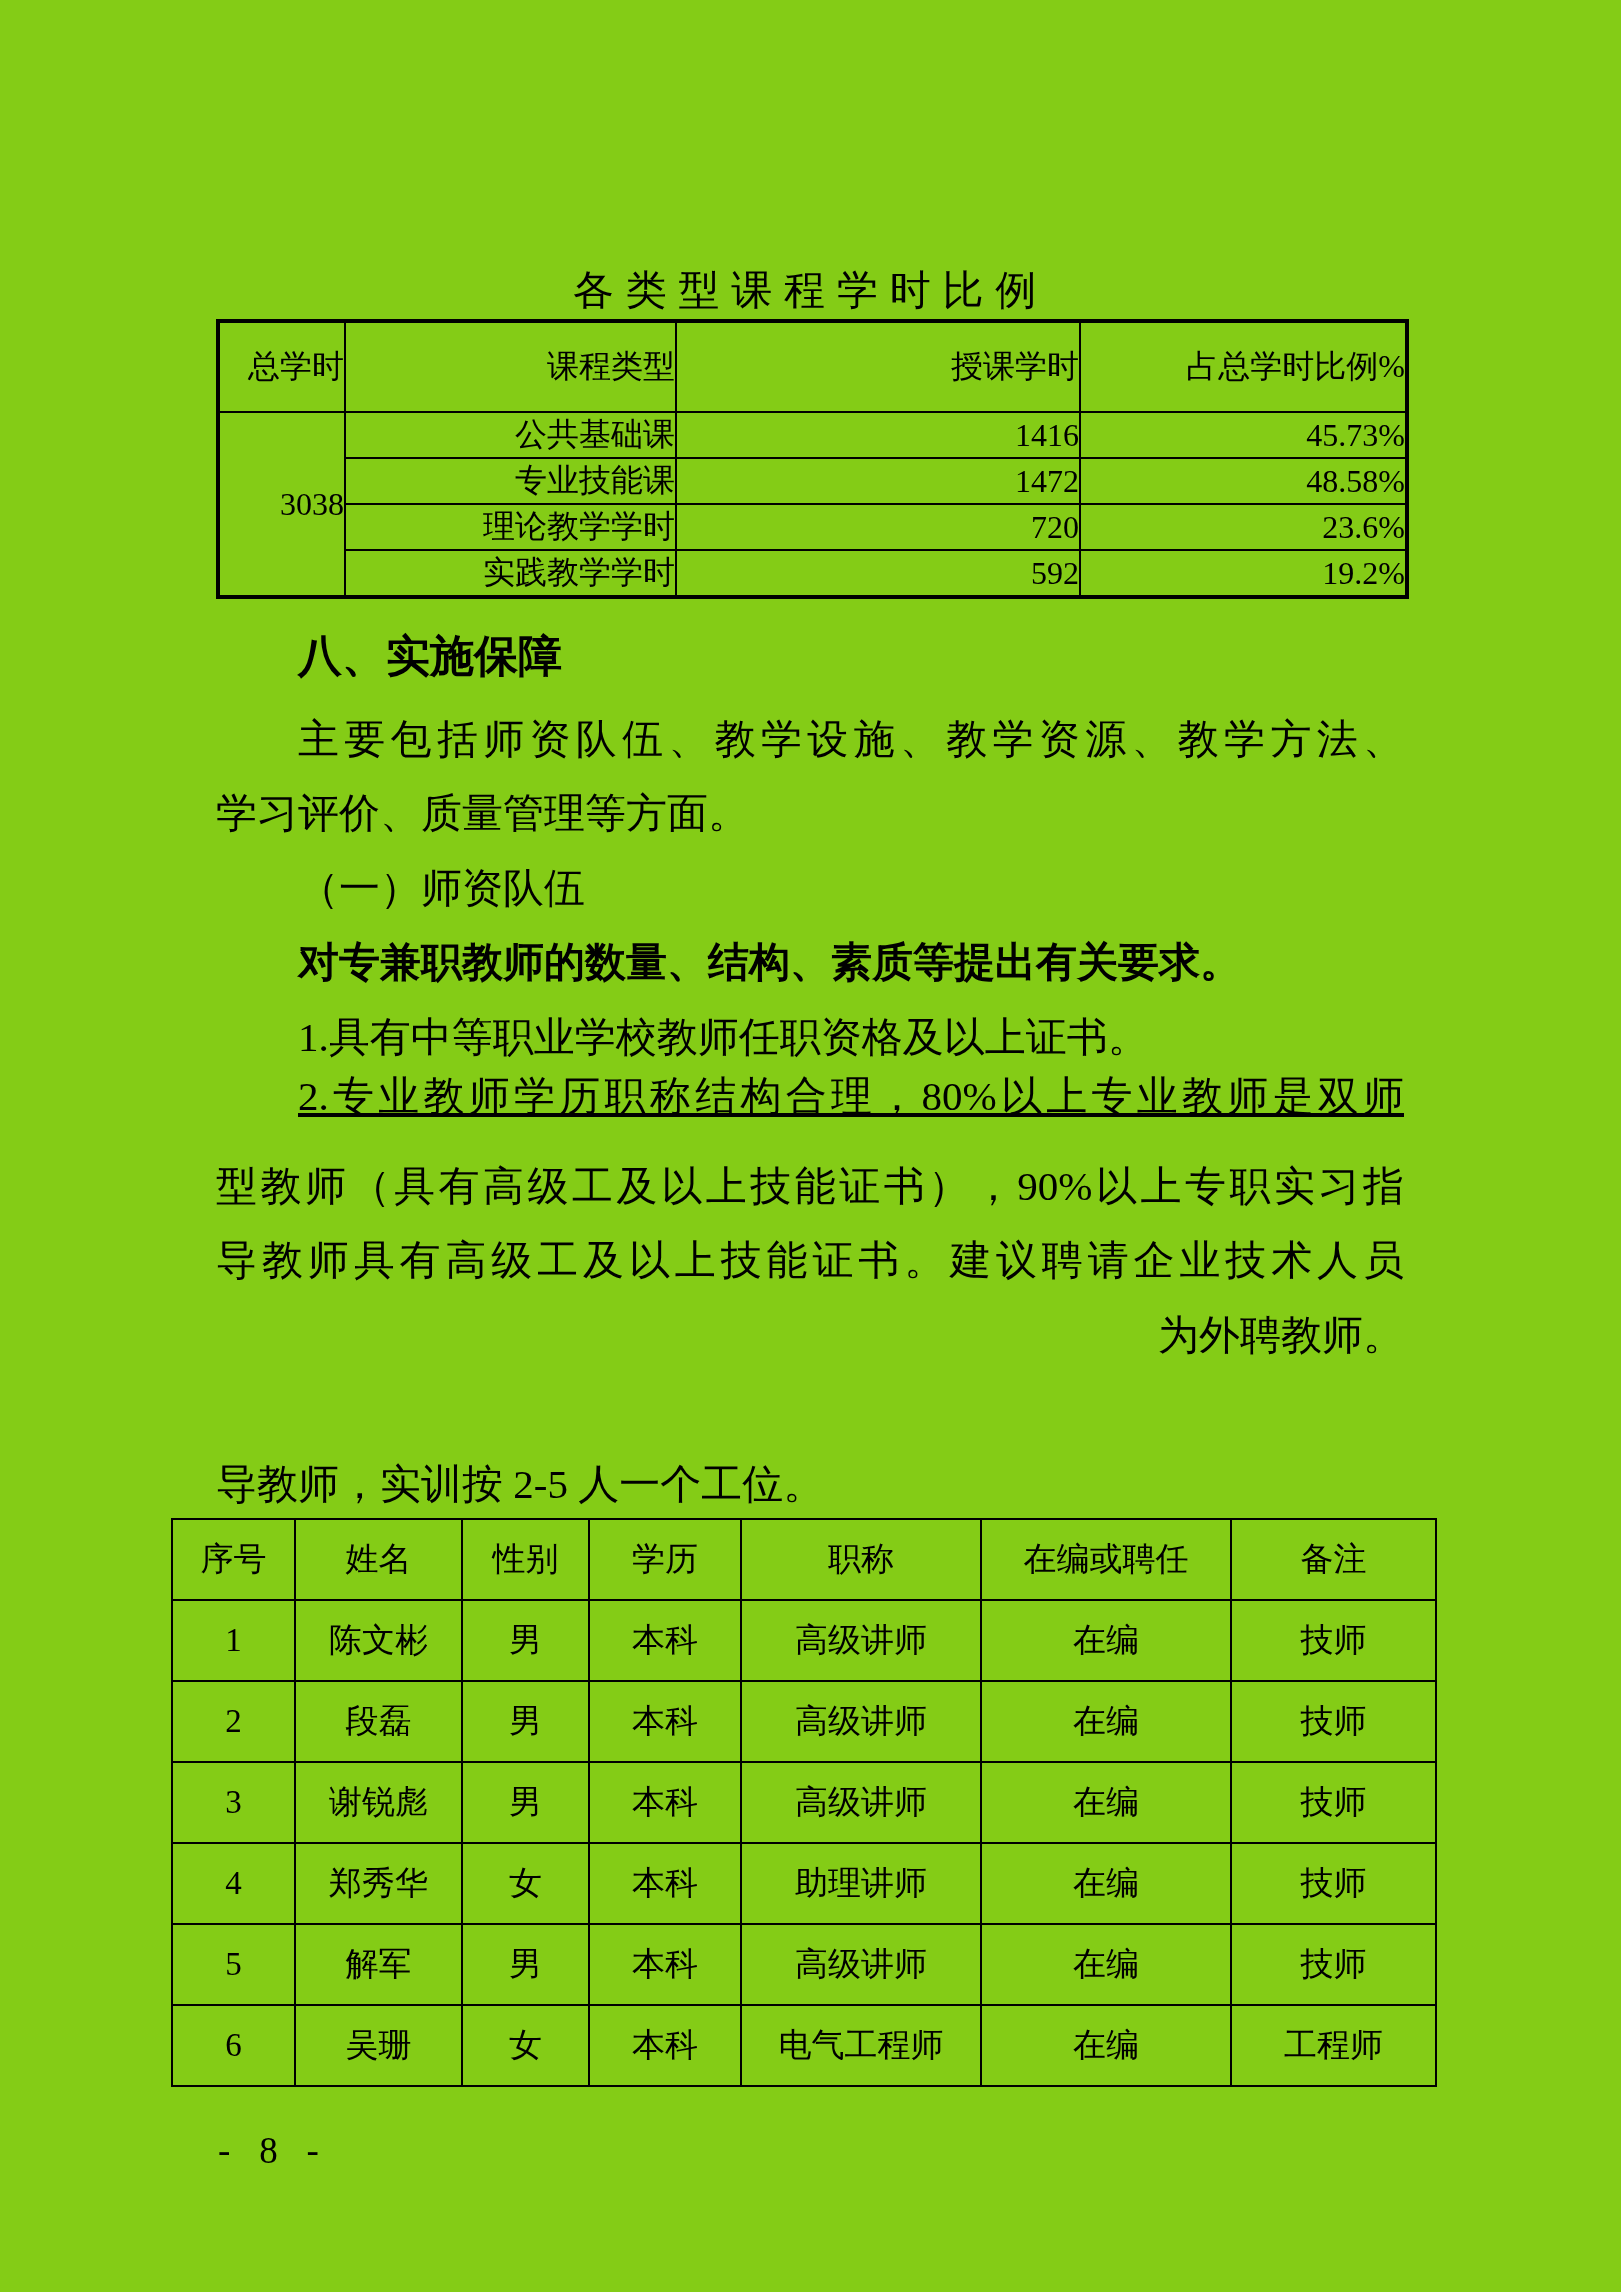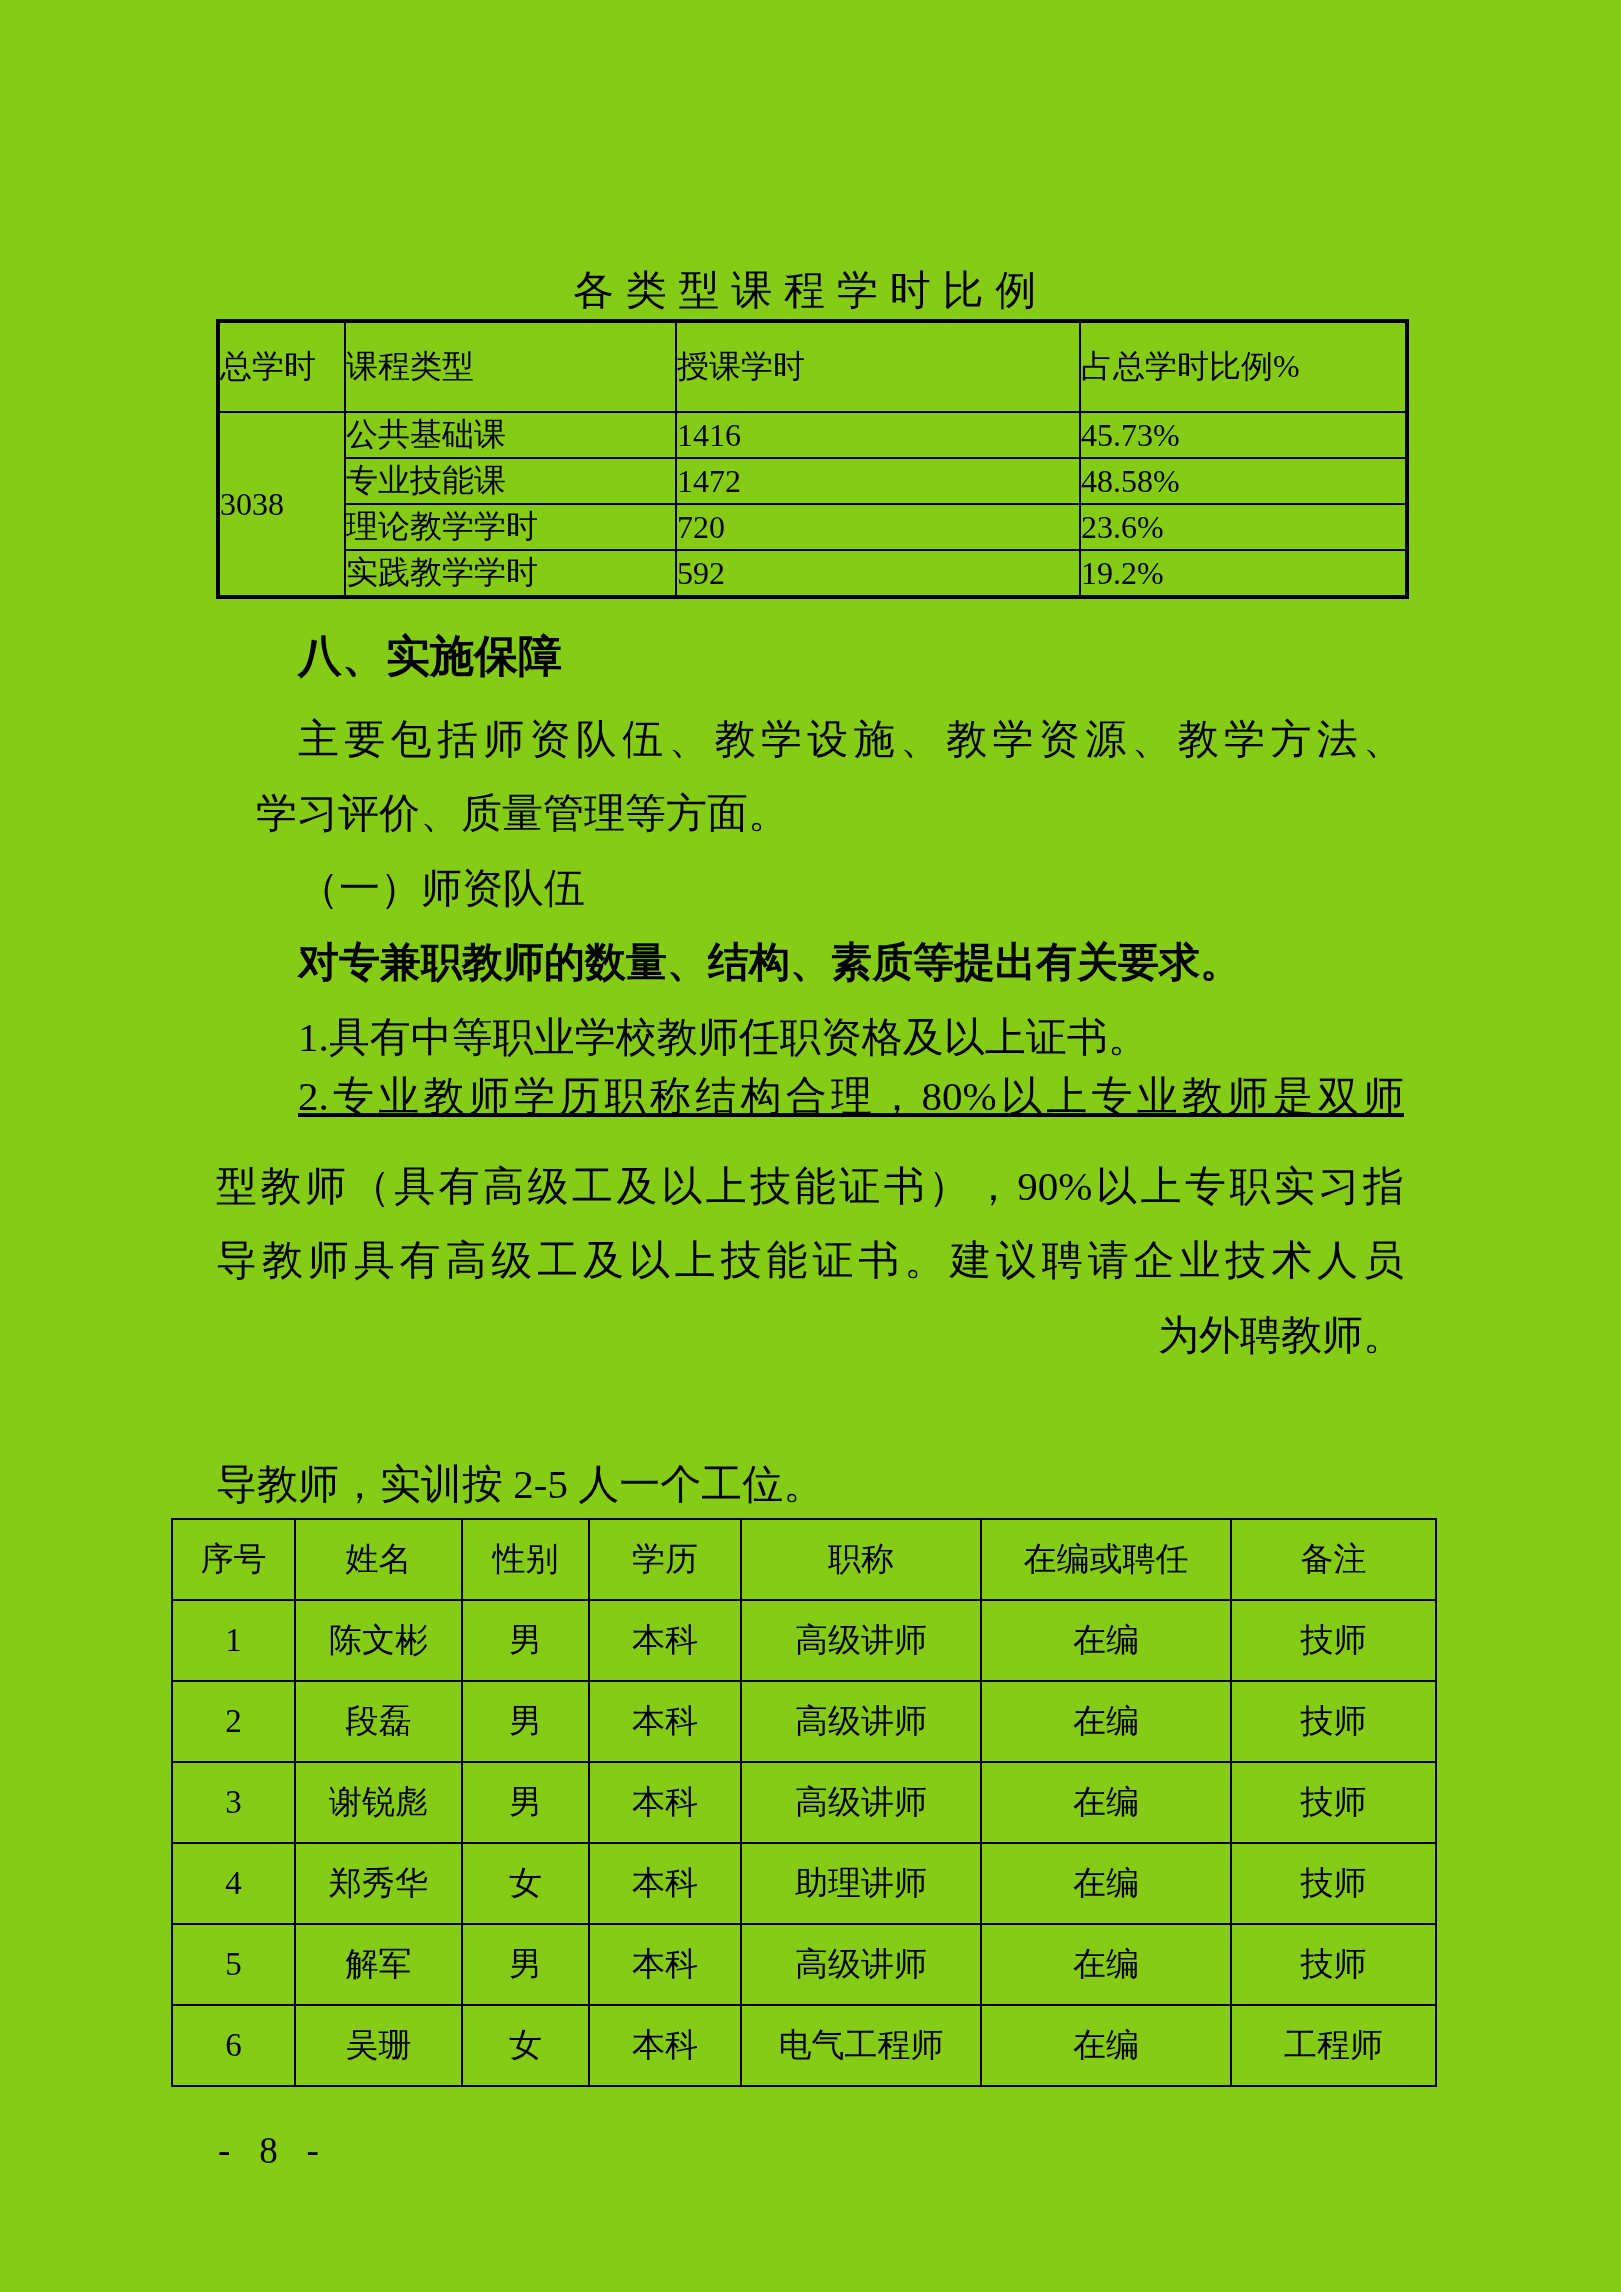--- a/index.html
+++ b/index.html
@@ -32,21 +32,21 @@
     left: 216px;
     top: 319px;
     width: 1190px;
     border-collapse: collapse;
     table-layout: fixed;
     border: 4.9px solid #000;
     font-size: 32px;
   }
   table.t1 td, table.t1 th {
     border: 2px solid #000;
-    text-align: left;
+    text-align: right;
     vertical-align: middle;
     font-weight: normal;
     padding: 0;
     overflow: hidden;
   }
   table.t1 tr.t1-head { height: 91px; }
   table.t1 tr.t1-row  { height: 44px; }
   .serif-num { font-family: "Liberation Serif", serif; }
   
   .sec-heading {
@@ -69,21 +69,21 @@
     line-height: 65px;
     white-space: nowrap;
   }
   .line.indent { text-indent: 82px; }
   .line.justify {
     white-space: normal;
     text-align: justify;
     text-align-last: justify;
   }
   .l0  { top: 707px; }
-  .l1  { top: 781px; margin-left: 40px; }
+  .l1  { top: 781px; }
   .l2  { top: 856px; }
   .l3  { top: 930px; font-weight: bold; }
   .l4  { top: 1005px; }
   .l5  { top: 1064px; text-decoration: underline; }
   .l6  { top: 1154px; }
   .l7  { top: 1228px; }
   .l8  { top: 1303px; text-align: right; }
   .l9  { top: 1377px; }
   .l10 { top: 1452px; }
   

